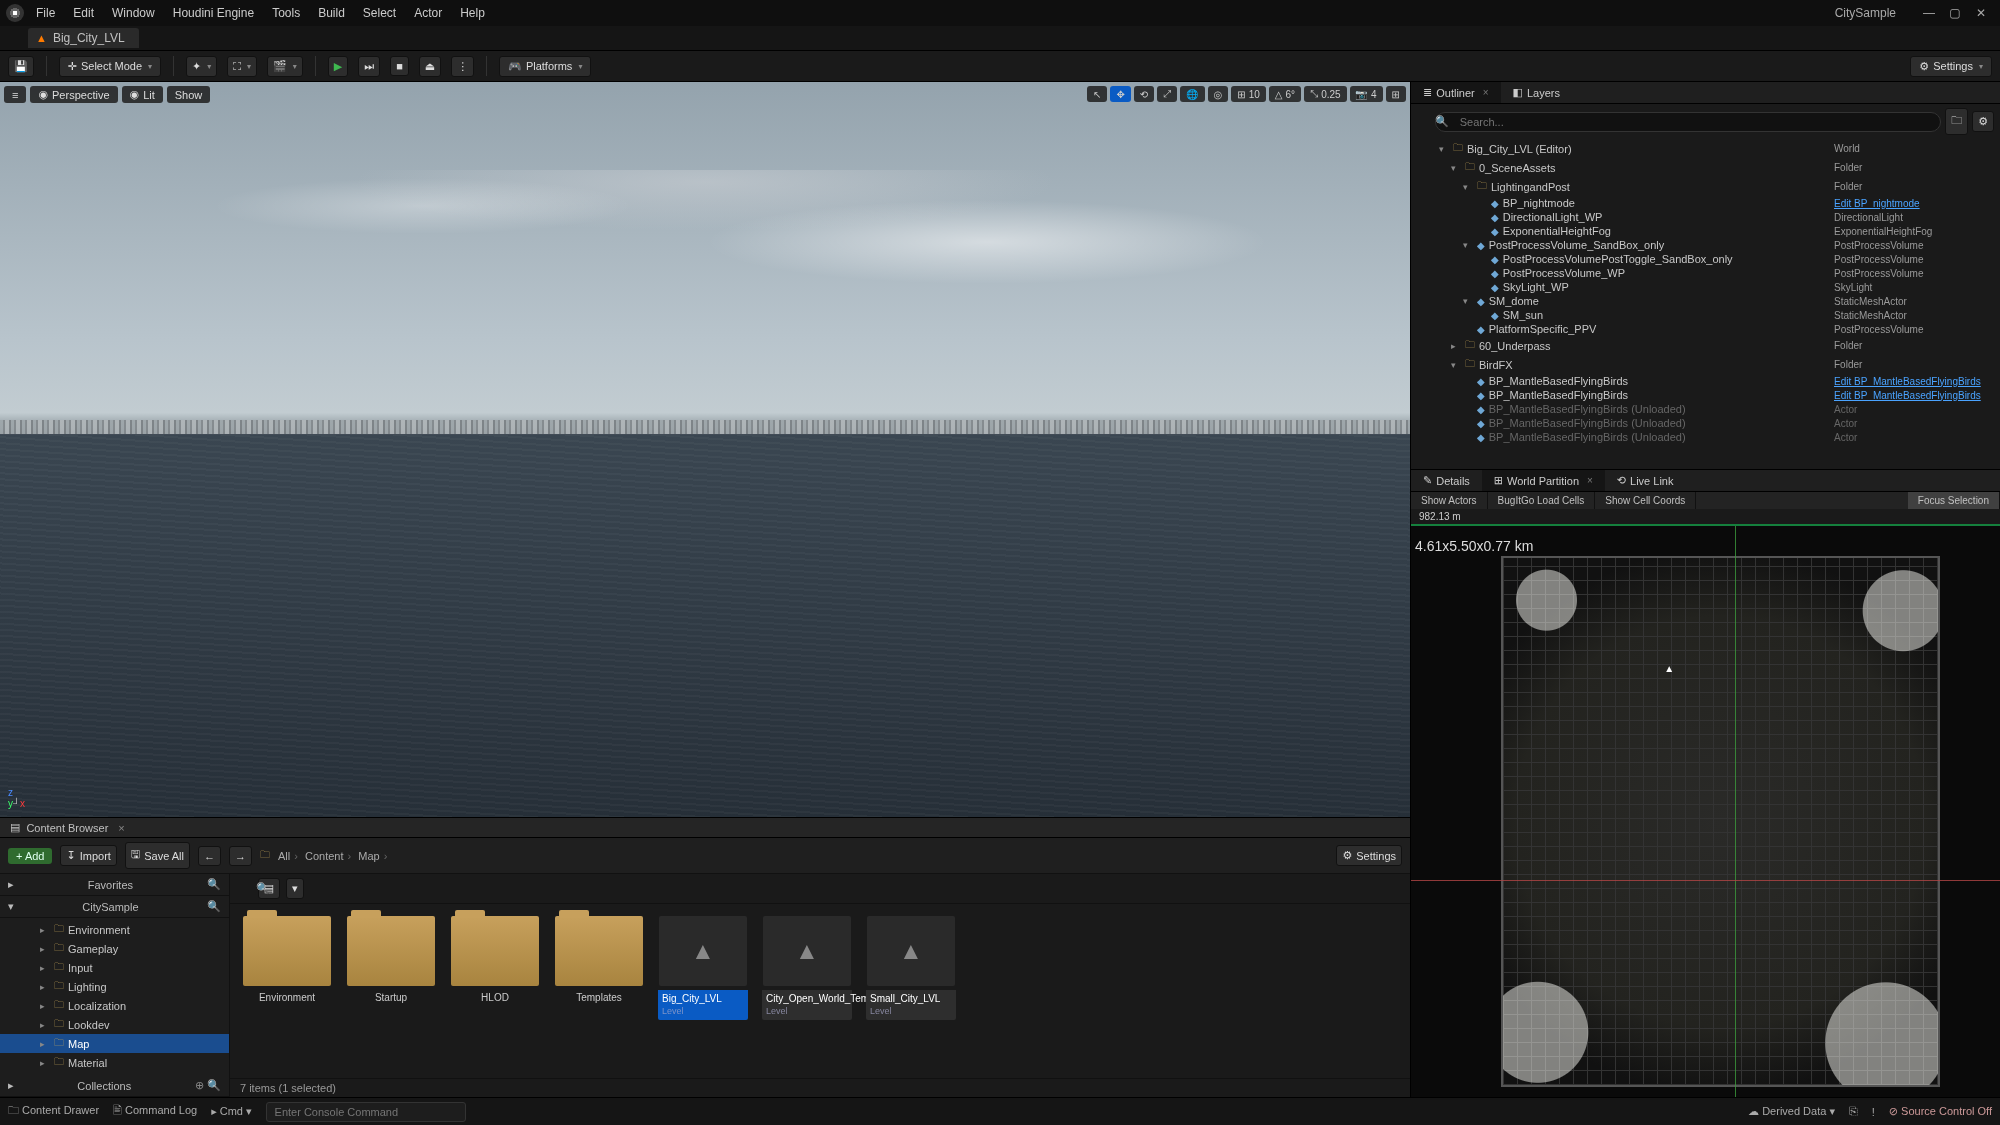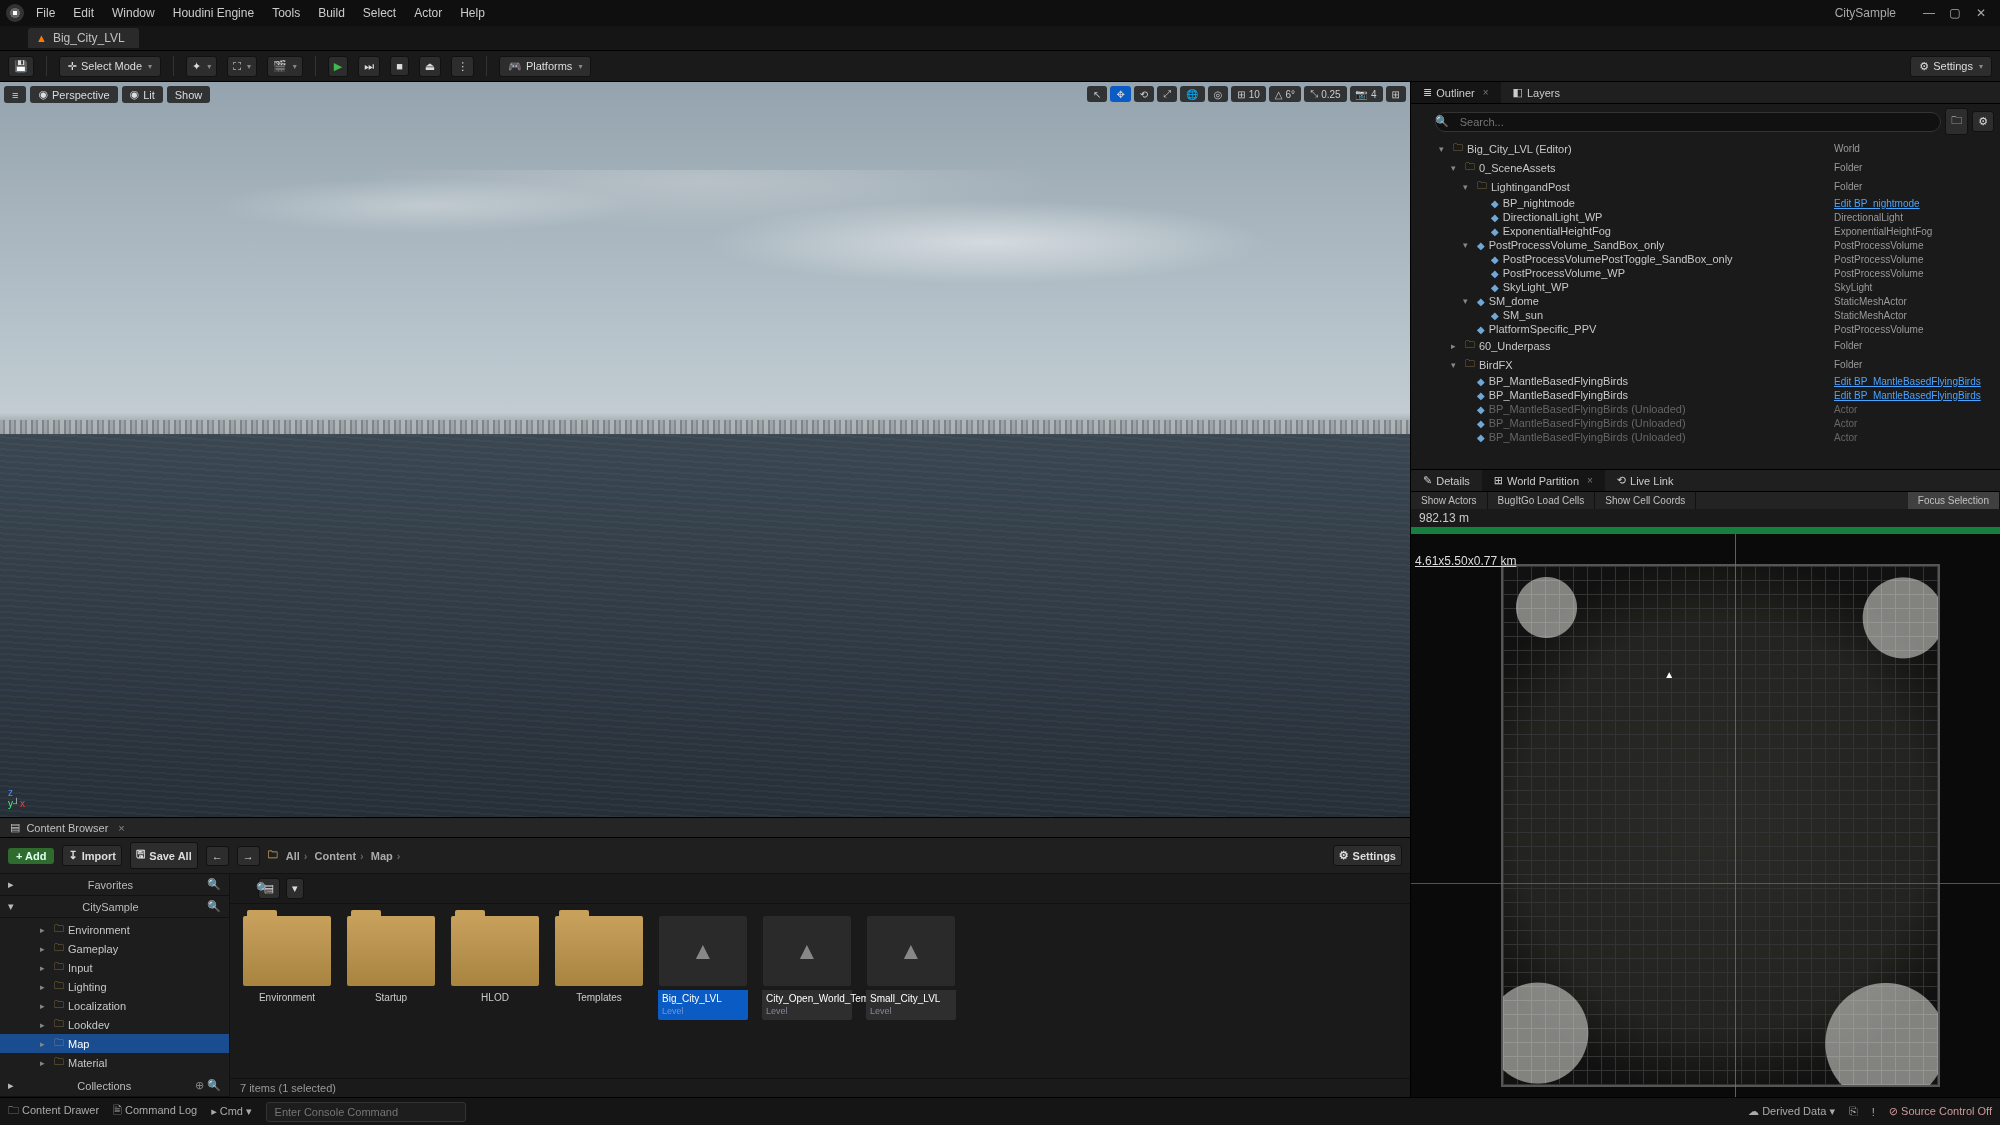--- a/index.html
+++ b/index.html
@@ -28,21 +28,21 @@
 .water { position:absolute; top:48%; left:0; right:0; bottom:0; background:repeating-linear-gradient(4deg,rgba(255,255,255,.03) 0 2px,transparent 2px 6px),linear-gradient(to bottom,#3a4651,#262f38); }
 .vp-topbar { position:absolute; top:4px; left:4px; display:flex; gap:4px; z-index:3; }
 .vp-pill { background:rgba(30,30,30,.85); border-radius:3px; padding:2px 8px; font-size:11px; display:flex; align-items:center; gap:4px; color:#ddd; }
 .vp-toprt { position:absolute; top:4px; right:4px; display:flex; gap:3px; z-index:3; }
 .vp-toprt .chip { background:rgba(30,30,30,.85); border-radius:3px; padding:2px 6px; font-size:10px; color:#ccc; display:flex; align-items:center; gap:3px; }
 .axis { position:absolute; bottom:8px; left:8px; font-size:10px; }
 .axis .x{color:#ff3b3b;} .axis .y{color:#3bff6b;} .axis .z{color:#4b8bff;}
 .cb-panel { height:280px; background:#1a1a1a; border-top:1px solid #000; display:flex; flex-direction:column; }
 .cb-tab { background:#252525; padding:3px 10px; font-size:11px; border-bottom:1px solid #000; display:flex; align-items:center; gap:6px; }
 .cb-tab .x{color:#888;margin-left:4px;}
-.cb-toolbar { display:flex; align-items:center; gap:8px; padding:4px 8px; background:#1f1f1f; border-bottom:1px solid #111;font-weight:bold; }
+.cb-toolbar { display:flex; align-items:center; gap:8px; padding:4px 8px; background:#1f1f1f; border-bottom:1px solid #111; }
 .addbtn { background:#2f6b2f; border-radius:3px; padding:2px 8px; color:#dfe; font-size:11px; }
 .crumb { color:#aaa; font-size:11px; }
 .crumb .sep2{color:#666;margin:0 4px;}
 .cb-body { flex:1; display:flex; overflow:hidden; }
 .cb-tree { width:230px; background:#1d1d1d; border-right:1px solid #111; display:flex; flex-direction:column; }
 .tree-hdr { padding:4px 8px; font-size:11px; color:#bbb; border-bottom:1px solid #111; display:flex; align-items:center; justify-content:space-between; }
 .tree-list { flex:1; overflow:auto; padding:2px 0; }
 .tree-row { padding:1px 8px 1px 28px; font-size:11px; color:#c8c8c8; display:flex; align-items:center; gap:4px; }
 .tree-row.lvl2{padding-left:40px;}
 .tree-row.sel{background:#1a4d8f;color:#fff;}
@@ -79,23 +79,23 @@
 .orow.dim .lbl, .orow.dim .typ{color:#666;}
 .ind{display:inline-block;}
 .tri{color:#888;font-size:9px;width:10px;}
 .fic{color:#caa85a;font-size:10px;}
 .aic{color:#6fa8d6;font-size:10px;}
 .out-status{padding:4px 10px;font-size:11px;color:#aaa;border-top:1px solid #000;background:#1f1f1f;}
 .wp-tabs { display:flex; background:#1f1f1f; border-top:1px solid #000; border-bottom:1px solid #000; }
 .wp-bar { display:flex; background:#232323; font-size:10px; }
 .wp-bar div { padding:3px 10px; border-right:1px solid #111; }
 .wp-bar .focus{margin-left:auto;background:#404040;}
-.wp-scale{padding:2px 8px;font-size:12px;color:#ccc;border-bottom:7px solid #15803d;}
+.wp-scale{padding:2px 8px;font-size:10px;color:#ccc;border-bottom:2px solid #15803d;}
 .wp-map { flex:1; background:#0a0a0a; position:relative; overflow:hidden; }
-.wp-dims{position:absolute;top:20px;left:4px;font-size:12px;color:#ddd;z-index:2;text-decoration:underline;}
+.wp-dims{position:absolute;top:12px;left:4px;font-size:14px;color:#ddd;z-index:2;}
 .wp-grid{position:absolute;top:30px;left:90px;right:60px;bottom:10px;background:
  repeating-linear-gradient(0deg,#333 0 1px,transparent 1px 14px),
  repeating-linear-gradient(90deg,#333 0 1px,transparent 1px 14px),
  radial-gradient(circle at 50% 50%,#2a2a28 0%,#23231f 60%,#111 80%);
  border:2px solid #555;}
 .wp-noise{position:absolute;inset:0;background:
  radial-gradient(circle at 10% 8%,#c9c9c5 0 30px,transparent 31px),
  radial-gradient(circle at 92% 10%,#c9c9c5 0 40px,transparent 41px),
  radial-gradient(circle at 88% 92%,#c9c9c5 0 60px,transparent 61px),
  radial-gradient(circle at 8% 90%,#c9c9c5 0 50px,transparent 51px);

